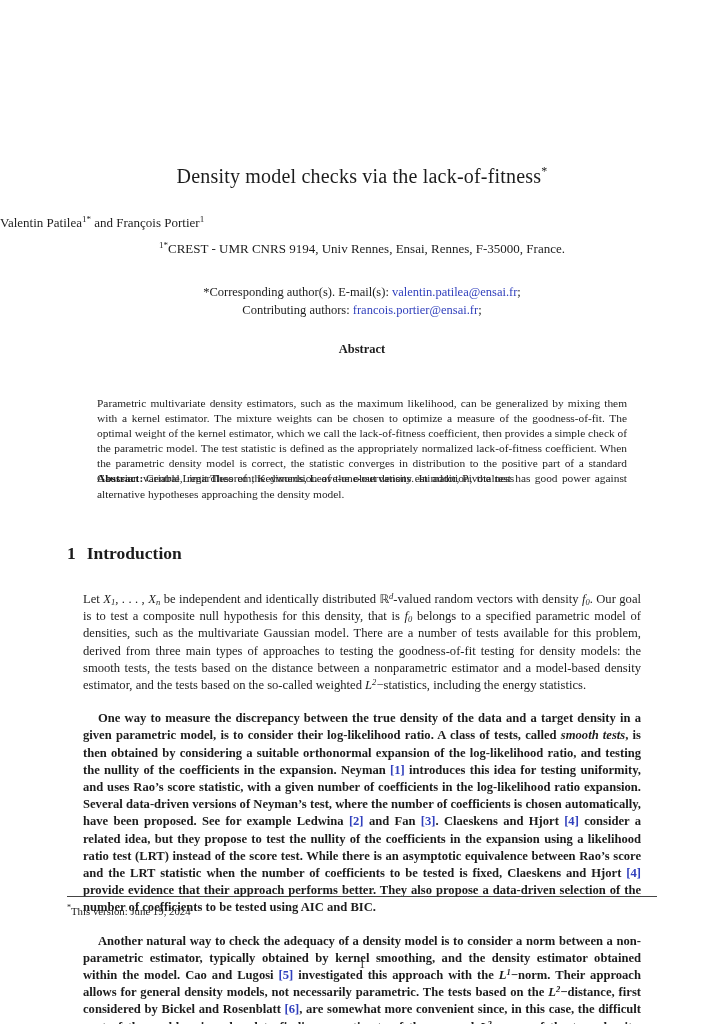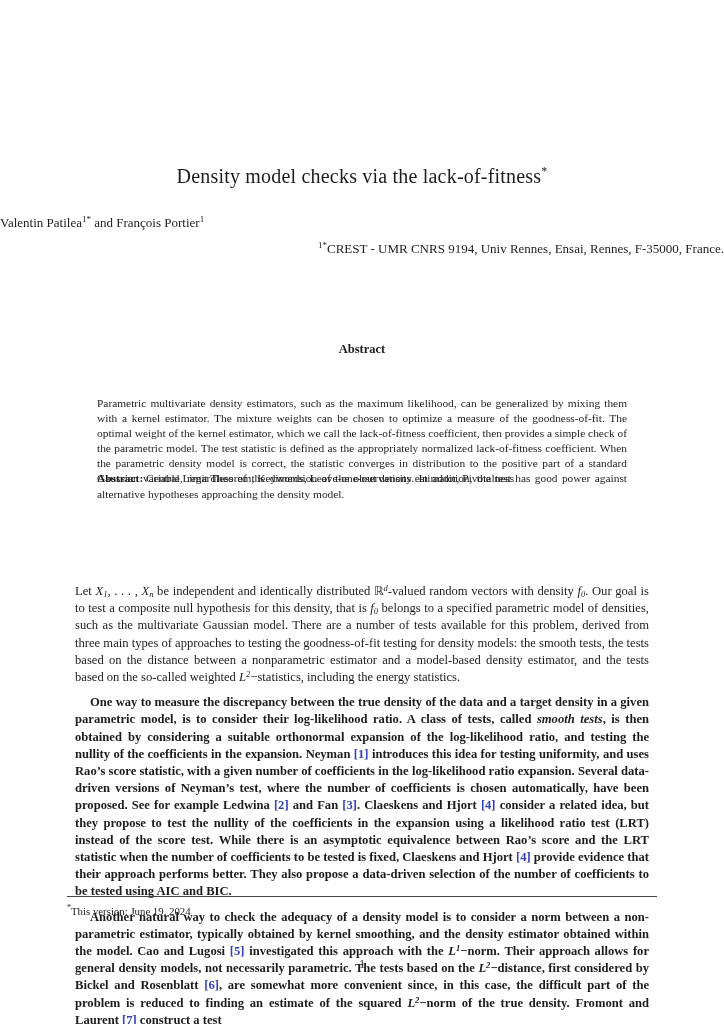--- a/index.html
+++ b/index.html
@@ -24,21 +24,21 @@
   .authors {
     position: absolute;
     top: 214px; left: 0; right: 0;
     text-align: left;
     font-size: 13px;
   }
   .authors sup, .affiliation sup { font-size: 9px; }
   .affiliation {
     position: absolute;
     top: 240px; left: 0; right: 0;
-    text-align: right;
+    text-align: center;
     font-size: 13px;
   }
   .correspondence {
     position: absolute;
     top: 283px; left: 0; right: 0;
     text-align: center;
     font-size: 12.5px;
     line-height: 18px;
   }
   a.seg-link, a.seg-cite, .link {
@@ -80,21 +80,21 @@
     font-weight: bold;
   }
   .section-number { margin-right: 11px; }
   .body-text {
     position: absolute;
     top: 575px; left: 67px; right: 67px;
     font-size: 12.6px;
     line-height: 17.2px;
     text-align: justify;
   }
-  .body-text p { margin: 8px; }
+  .body-text p { margin: 16px; }
   .body-text p.indented { text-indent: 15px; font-weight: bold; }
   .seg-italic, .seg-math { font-style: italic; }
   .seg-msub { font-style: italic; font-size: 68%; vertical-align: -0.25em; line-height: 0; }
   .seg-msup { font-style: italic; font-size: 68%; vertical-align: 0.45em; line-height: 0; }
   .seg-bb { font-family: "DejaVu Sans", "DejaVu Serif", serif; font-size: 95%; }
   .footnote {
     position: absolute;
     top: 896px; left: 67px; right: 67px;
     border-top: 1px solid #444;
     padding-top: 6px;
@@ -118,31 +118,42 @@
   </div>
 
   <div class="authors">
     <span>Valentin Patilea</span><sup>1*</sup><span> and </span><span>François Portier</span><sup>1</sup>
   </div>
 
   <div class="affiliation">
     <sup>1*</sup><span>CREST - UMR CNRS 9194, Univ Rennes, Ensai, Rennes, F-35000, France.</span>
   </div>
 
+  <div class="correspondence">
+    <div>
+      <span>*Corresponding author(s). E-mail(s): </span><a class="link">valentin.patilea@ensai.fr</a><span>;</span>
+    </div>
+    <div>
+      <span>Contributing authors: </span><a class="link">francois.portier@ensai.fr</a><span>;</span>
+    </div>
+  </div>
 
   <div class="abstract">
     <div class="abstract-heading">Abstract</div>
     <div class="abstract-body">Parametric multivariate density estimators, such as the maximum likelihood, can be generalized by mixing them with a kernel estimator. The mixture weights can be chosen to optimize a measure of the goodness-of-fit. The optimal weight of the kernel estimator, which we call the lack-of-fitness coefficient, then provides a simple check of the parametric model. The test statistic is defined as the appropriately normalized lack-of-fitness coefficient. When the parametric density model is correct, the statistic converges in distribution to the positive part of a standard Gaussian variable, regardless of the dimension of the observations. In addition, the test has good power against alternative hypotheses approaching the density model.</div>
   </div>
 
   <div class="keywords">
     <span class="bold">Abstract:</span><span> Central Limit Theorem, Keywords, Leave-one-out density estimator, Pivotalness</span>
   </div>
 
 
+  <div class="section-heading">
+    <span class="section-number">1</span><span>Introduction</span>
+  </div>
 
   <div class="body-text">
     <p><span>Let </span><span class="seg-math">X</span><span class="seg-msub">1</span><span>, . . . , </span><span class="seg-math">X</span><span class="seg-msub">n</span><span> be independent and identically distributed </span><span class="seg-bb">ℝ</span><span class="seg-msup">d</span><span>-valued random vectors with density </span><span class="seg-math">f</span><span class="seg-msub">0</span><span>. Our goal is to test a composite null hypothesis for this density, that is </span><span class="seg-math">f</span><span class="seg-msub">0</span><span> belongs to a specified parametric model of densities, such as the multivariate Gaussian model. There are a number of tests available for this problem, derived from three main types of approaches to testing the goodness-of-fit testing for density models: the smooth tests, the tests based on the distance between a nonparametric estimator and a model-based density estimator, and the tests based on the so-called weighted </span><span class="seg-math">L</span><span class="seg-msup">2</span><span>−statistics, including the energy statistics.</span></p>
     <p class="indented"><span>One way to measure the discrepancy between the true density of the data and a target density in a given parametric model, is to consider their log-likelihood ratio. A class of tests, called </span><span class="seg-italic">smooth tests</span><span>, is then obtained by considering a suitable orthonormal expansion of the log-likelihood ratio, and testing the nullity of the coefficients in the expansion. Neyman </span><a class="seg-cite">[1]</a><span> introduces this idea for testing uniformity, and uses Rao’s score statistic, with a given number of coefficients in the log-likelihood ratio expansion. Several data-driven versions of Neyman’s test, where the number of coefficients is chosen automatically, have been proposed. See for example Ledwina </span><a class="seg-cite">[2]</a><span> and Fan </span><a class="seg-cite">[3]</a><span>. Claeskens and Hjort </span><a class="seg-cite">[4]</a><span> consider a related idea, but they propose to test the nullity of the coefficients in the expansion using a likelihood ratio test (LRT) instead of the score test. While there is an asymptotic equivalence between Rao’s score and the LRT statistic when the number of coefficients to be tested is fixed, Claeskens and Hjort </span><a class="seg-cite">[4]</a><span> provide evidence that their approach performs better. They also propose a data-driven selection of the number of coefficients to be tested using AIC and BIC.</span></p>
     <p class="indented"><span>Another natural way to check the adequacy of a density model is to consider a norm between a non-parametric estimator, typically obtained by kernel smoothing, and the density estimator obtained within the model. Cao and Lugosi </span><a class="seg-cite">[5]</a><span> investigated this approach with the </span><span class="seg-math">L</span><span class="seg-msup">1</span><span>−norm. Their approach allows for general density models, not necessarily parametric. The tests based on the </span><span class="seg-math">L</span><span class="seg-msup">2</span><span>−distance, first considered by Bickel and Rosenblatt </span><a class="seg-cite">[6]</a><span>, are somewhat more convenient since, in this case, the difficult part of the problem is reduced to finding an estimate of the squared </span><span class="seg-math">L</span><span class="seg-msup">2</span><span>−norm of the true density. Fromont and Laurent </span><a class="seg-cite">[7]</a><span> construct a test</span></p>
   </div>
 
   <div class="footnote">
     <sup>*</sup><span>This version: June 19, 2024</span>
   </div>

